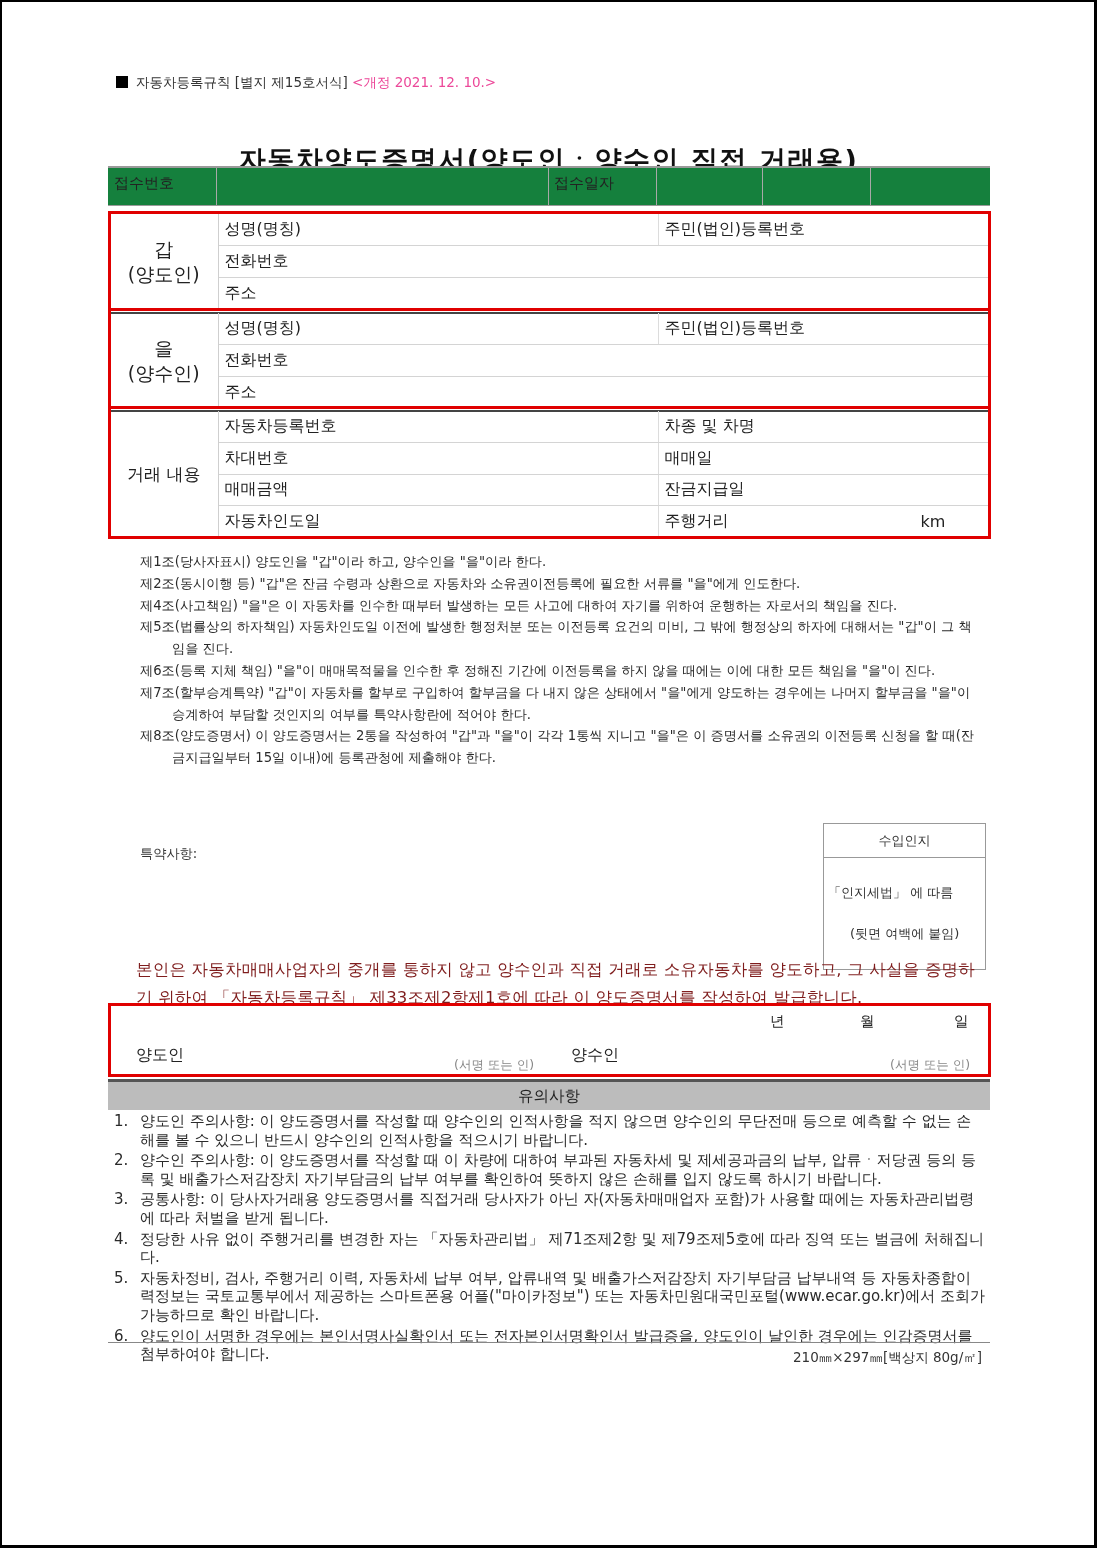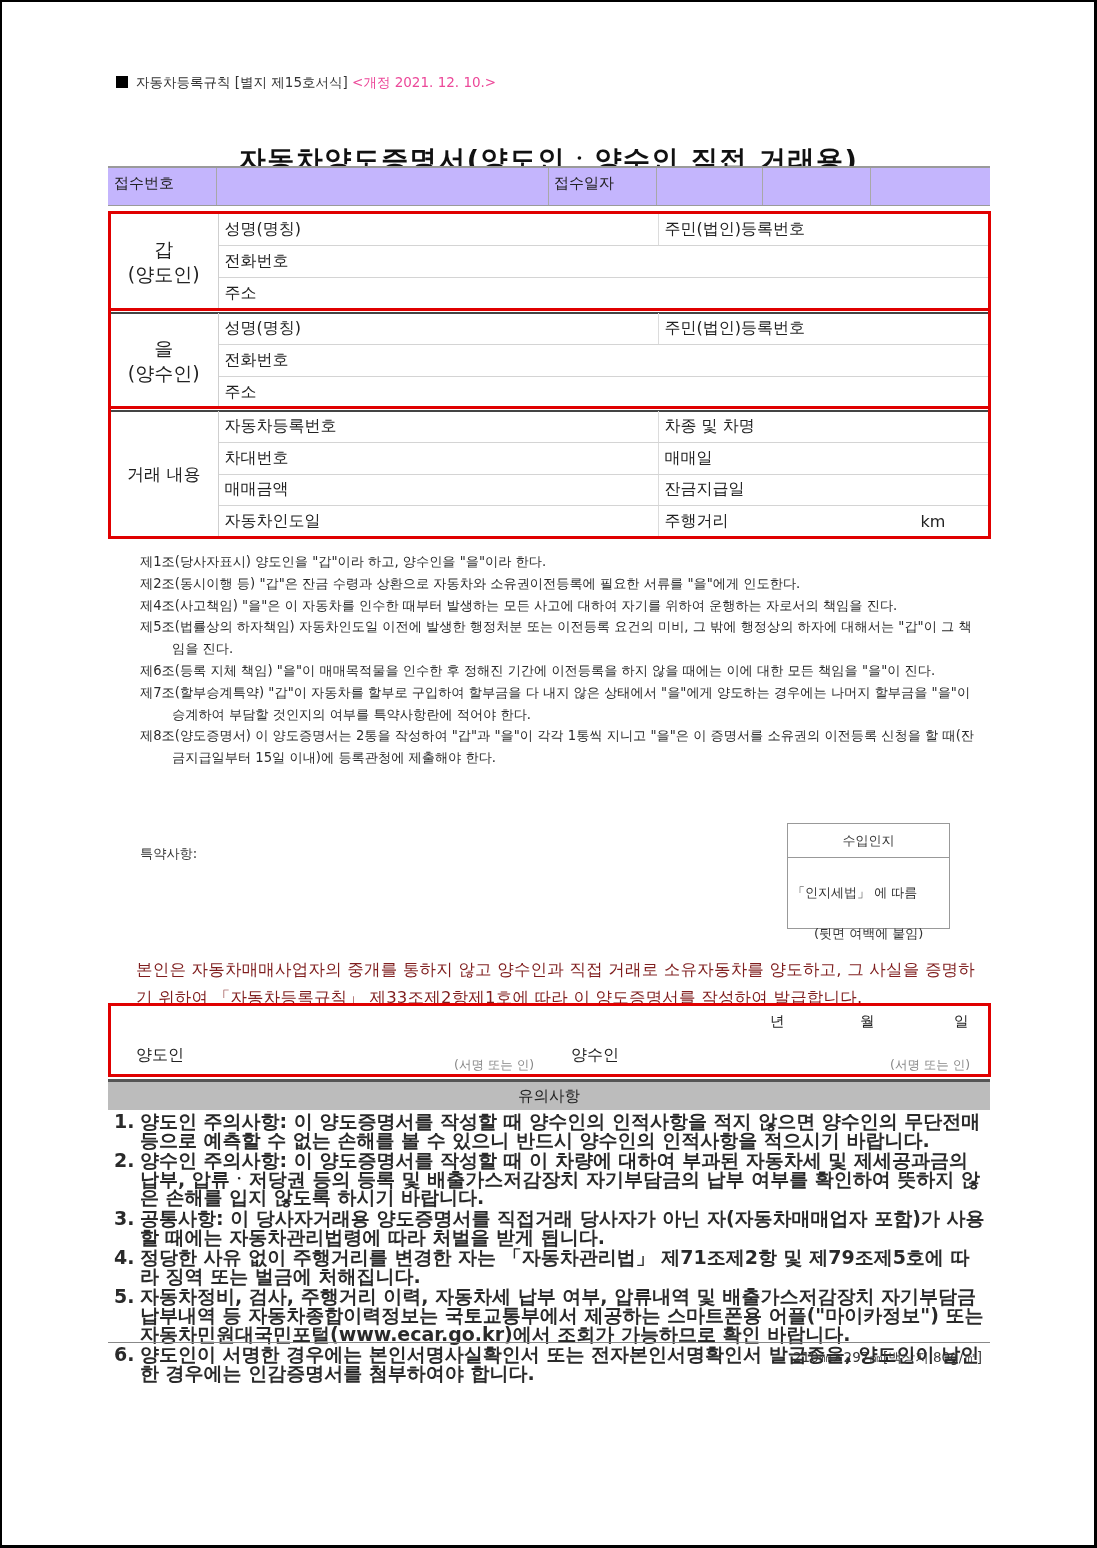--- a/index.html
+++ b/index.html
@@ -6,54 +6,54 @@
   html, body { width: 1097px; height: 1548px; background: #fff; }
   body { font-family: "DejaVu Sans", "Liberation Sans", sans-serif; color: #222; position: relative; overflow: hidden; }
   .frame { position: absolute; left: 0; top: 0; width: 1097px; height: 1548px; border: 2px solid #000; border-right-width: 3px; border-bottom-width: 3px; }
 
   .regline { position: absolute; left: 116px; top: 74px; font-size: 13.5px; color: #333; white-space: nowrap; }
   .regline .sq { display: inline-block; width: 12px; height: 12px; background: #000; margin-right: 8px; vertical-align: -1px; }
   .regline .rev { color: #ec4899; }
 
   .title { position: absolute; left: 0; width: 1097px; top: 102px; text-align: center; font-size: 27px; font-weight: bold; color: #111; letter-spacing: 1.5px; margin-top: 40px; }
 
-  .receipt { position: absolute; left: 108px; top: 166px; width: 882px; height: 40px; background: #c4b5fd; border-top: 2px solid #9a9a9a; border-bottom: 1px solid #9a9a9a; font-size: 15px; }
+  .receipt { position: absolute; left: 108px; top: 166px; width: 882px; height: 40px; background: #15803d; border-top: 2px solid #9a9a9a; border-bottom: 1px solid #9a9a9a; font-size: 15px; }
   .receipt span { position: absolute; top: 6px; }
   .receipt .vl { position: absolute; top: 0; bottom: 0; width: 1px; background: #a8a8a8; }
 
   .redbox { position: absolute; border: 3px solid #e00000; pointer-events: none; }
 
   table.form { position: absolute; left: 110px; border-collapse: collapse; font-size: 16px; width: 878px; }
   table.form td { border-bottom: 1px solid #d4d4d4; height: 31.5px; padding: 0 6px; vertical-align: middle; }
   table.form td.lab { border-right: 1px solid #cfcfcf; text-align: center; width: 108px; }
   table.form td.c2 { border-right: 1px solid #dcdcdc; width: 440px; margin-left: 25px; }
   .bigl { font-size: 19px; display: block; line-height: 26px; }
   .smal { font-size: 19px; display: block; line-height: 24px; }
   .dbl { position: absolute; left: 110px; width: 878px; height: 6px; border-top: 3px solid #444; border-bottom: 2px solid #444; }
 
   .articles { position: absolute; left: 140px; top: 551px; width: 840px; font-size: 13.2px; line-height: 21.8px; color: #2a2a2a; }
   .articles p { text-indent: 0; padding-left: 32px; text-indent: -32px; }
 
   .special { position: absolute; left: 140px; top: 845px; font-size: 13.2px; color: #333; }
 
-  .stamp { position: absolute; left: 787px; top: 823px; width: 163px; height: 106px; border: 1px solid #999; font-size: 13px; color: #333; }
+  .stamp { position: absolute; left: 823px; top: 823px; width: 163px; height: 147px; border: 1px solid #999; font-size: 13px; color: #333; }
   .stamp .hd { height: 34px; border-bottom: 1px solid #999; text-align: center; line-height: 34px; }
   .stamp .bd { padding: 24px 0 0 4px; line-height: 21px; }
   .stamp .bd .l2 { padding-left: 22px; margin-top: 20px; }
 
   .decl { position: absolute; left: 136px; top: 956px; width: 840px; font-size: 16.5px; line-height: 28px; color: #7f1d1d; letter-spacing: 0.2px; }
 
   .sign { position: absolute; left: 108px; top: 1003px; width: 882px; height: 74px; font-size: 16px; }
   .sign .ymd { position: absolute; top: 9px; font-size: 14.5px; }
   .sign .name { position: absolute; top: 42px; }
   .sign .seal { position: absolute; top: 54px; font-size: 12.5px; color: #888; }
   .sign .line { position: absolute; left: 0; right: 0; bottom: -6px; height: 4px; background: #555; }
 
   .notes-hd { position: absolute; left: 108px; top: 1082px; width: 882px; height: 28px; background: #bcbcbc; text-align: center; font-size: 15.5px; line-height: 29px; color: #222; }
-  .notes { position: absolute; left: 114px; top: 1112px; width: 872px; font-size: 19px; line-height: 18.6px; color: #2a2a2a; font-weight: bold; }
+  .notes { position: absolute; left: 114px; top: 1112px; width: 872px; font-size: 15px; line-height: 18.6px; color: #2a2a2a; }
   .notes li { list-style: none; padding-left: 26px; text-indent: -26px; margin-bottom: 2px; }
   .notes li .n { display: inline-block; width: 26px; text-indent: 0; }
   .notes-rule { position: absolute; left: 108px; top: 1342px; width: 882px; height: 1px; background: #888; }
   .paper { position: absolute; right: 115px; top: 1349px; font-size: 13.5px; color: #333; }
 </style>
 </head>
 <body>
 
 <div class="frame"></div>
 

